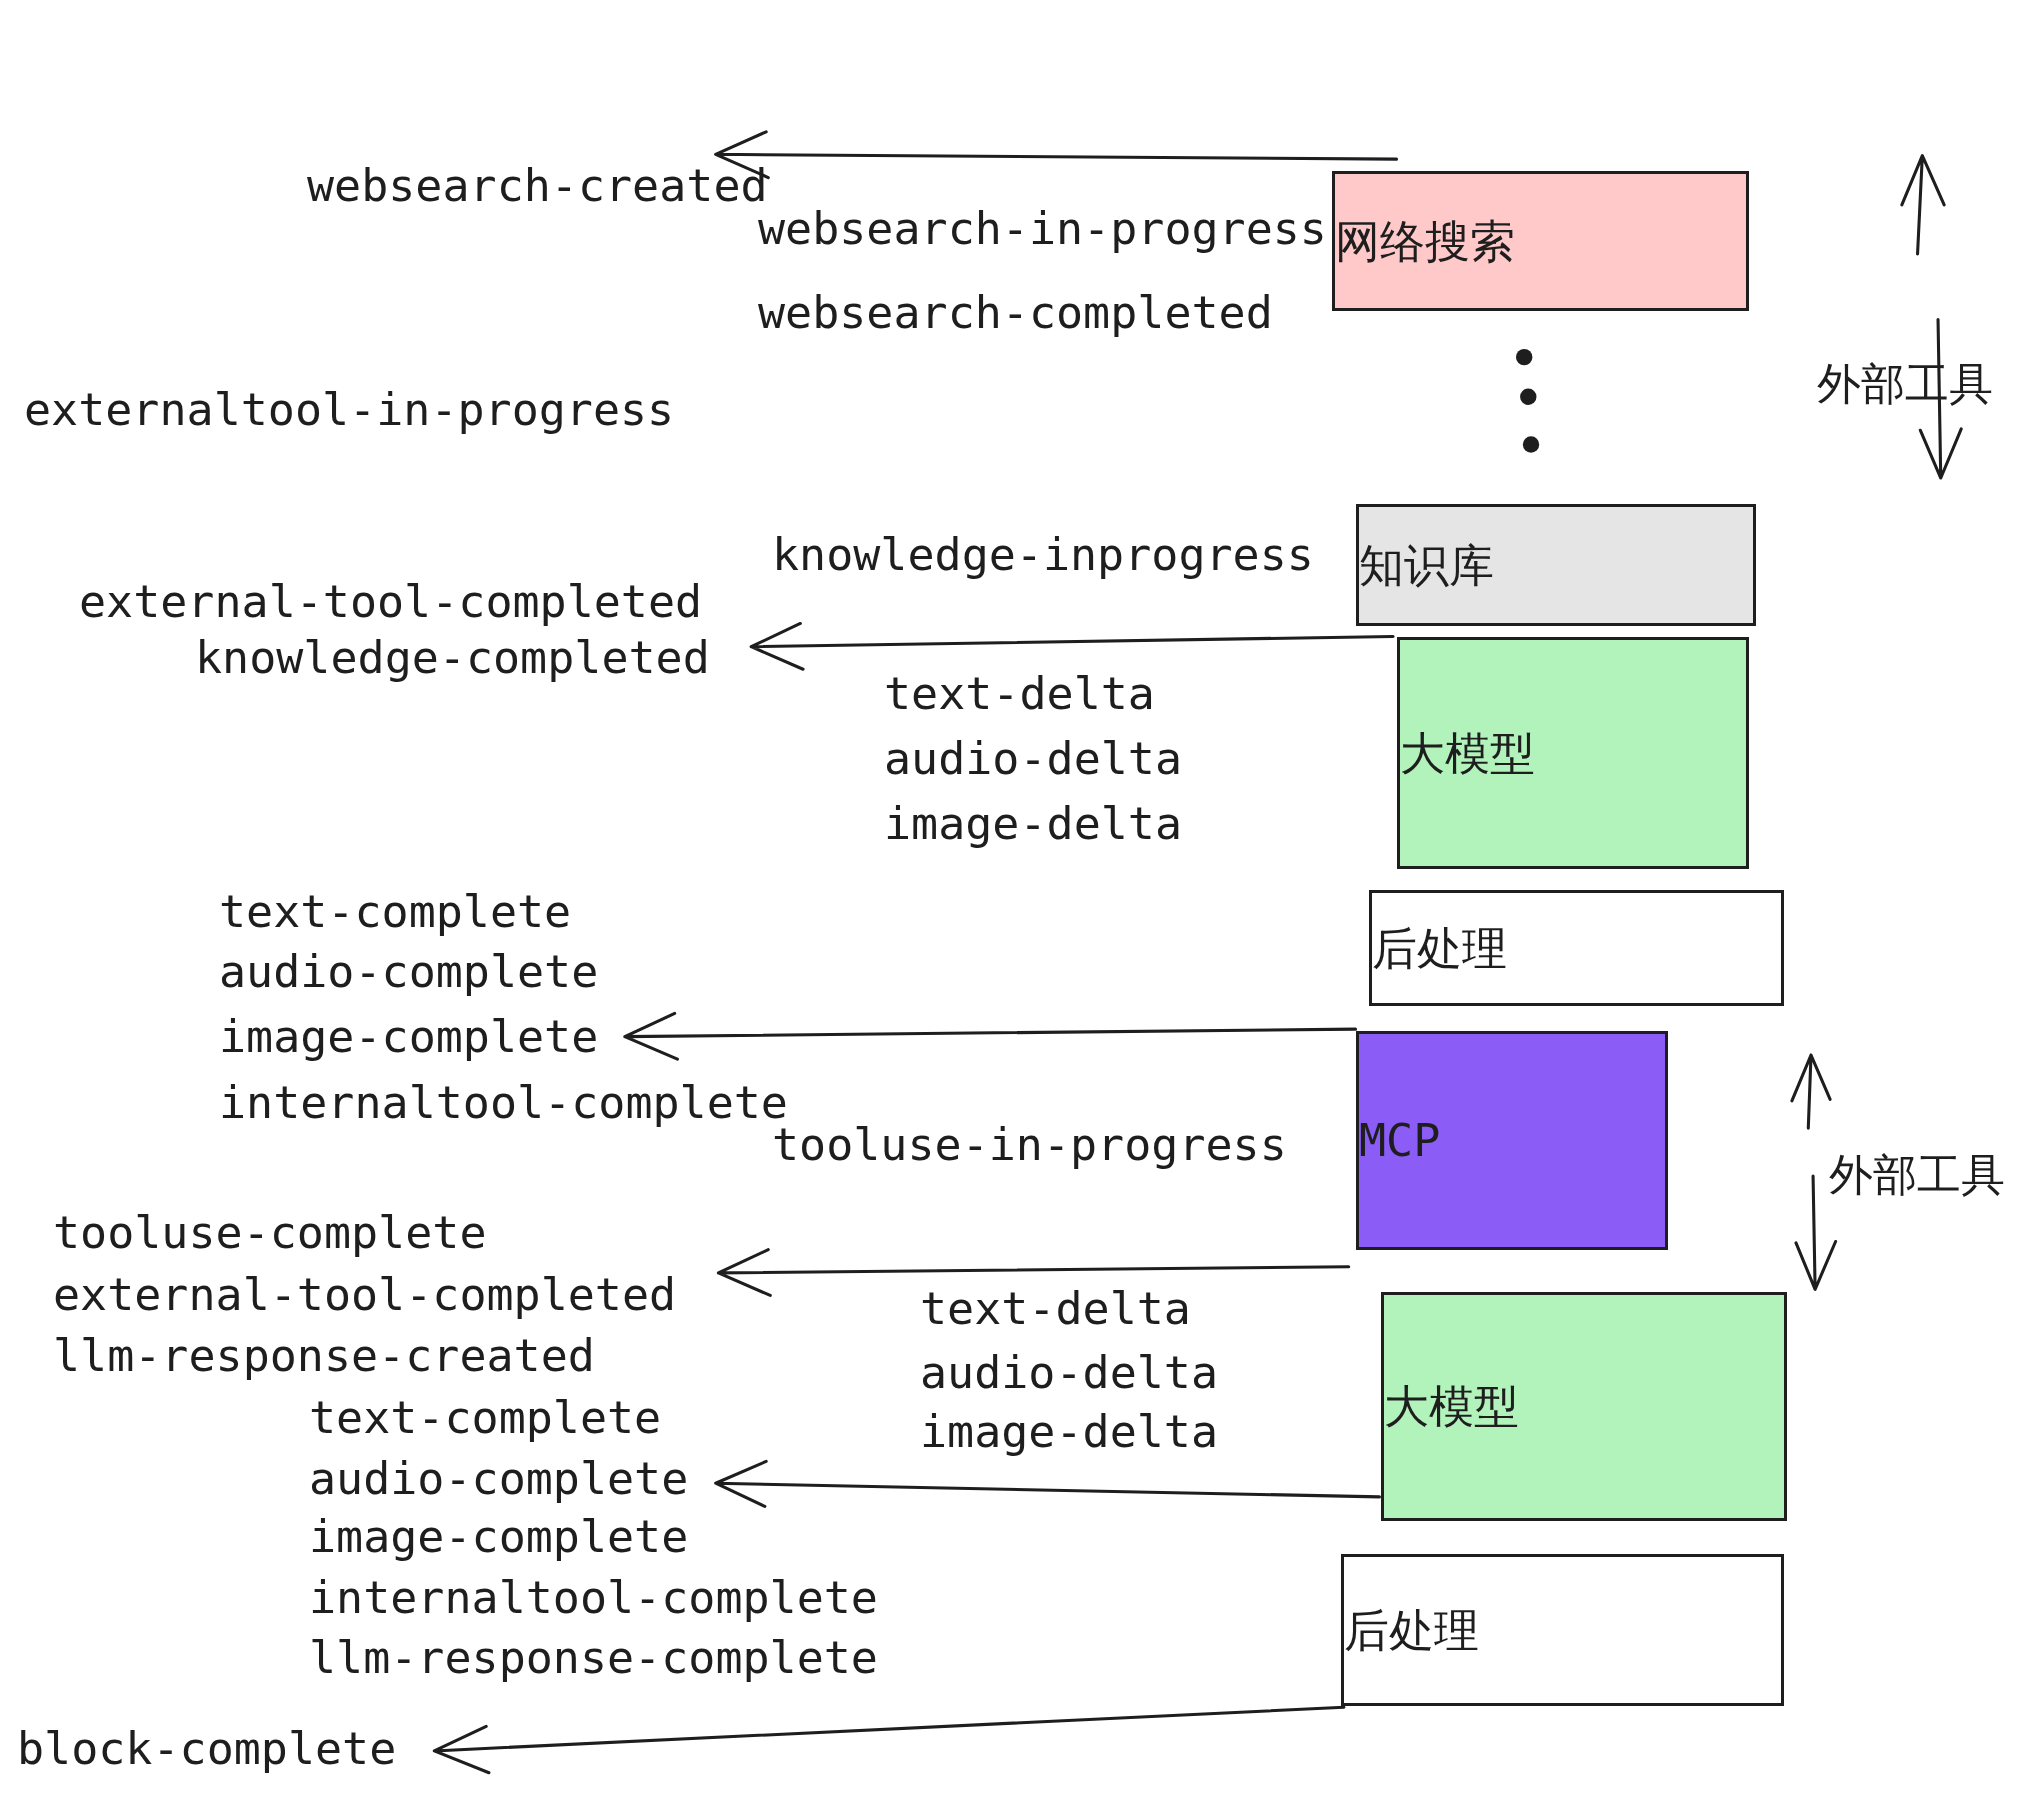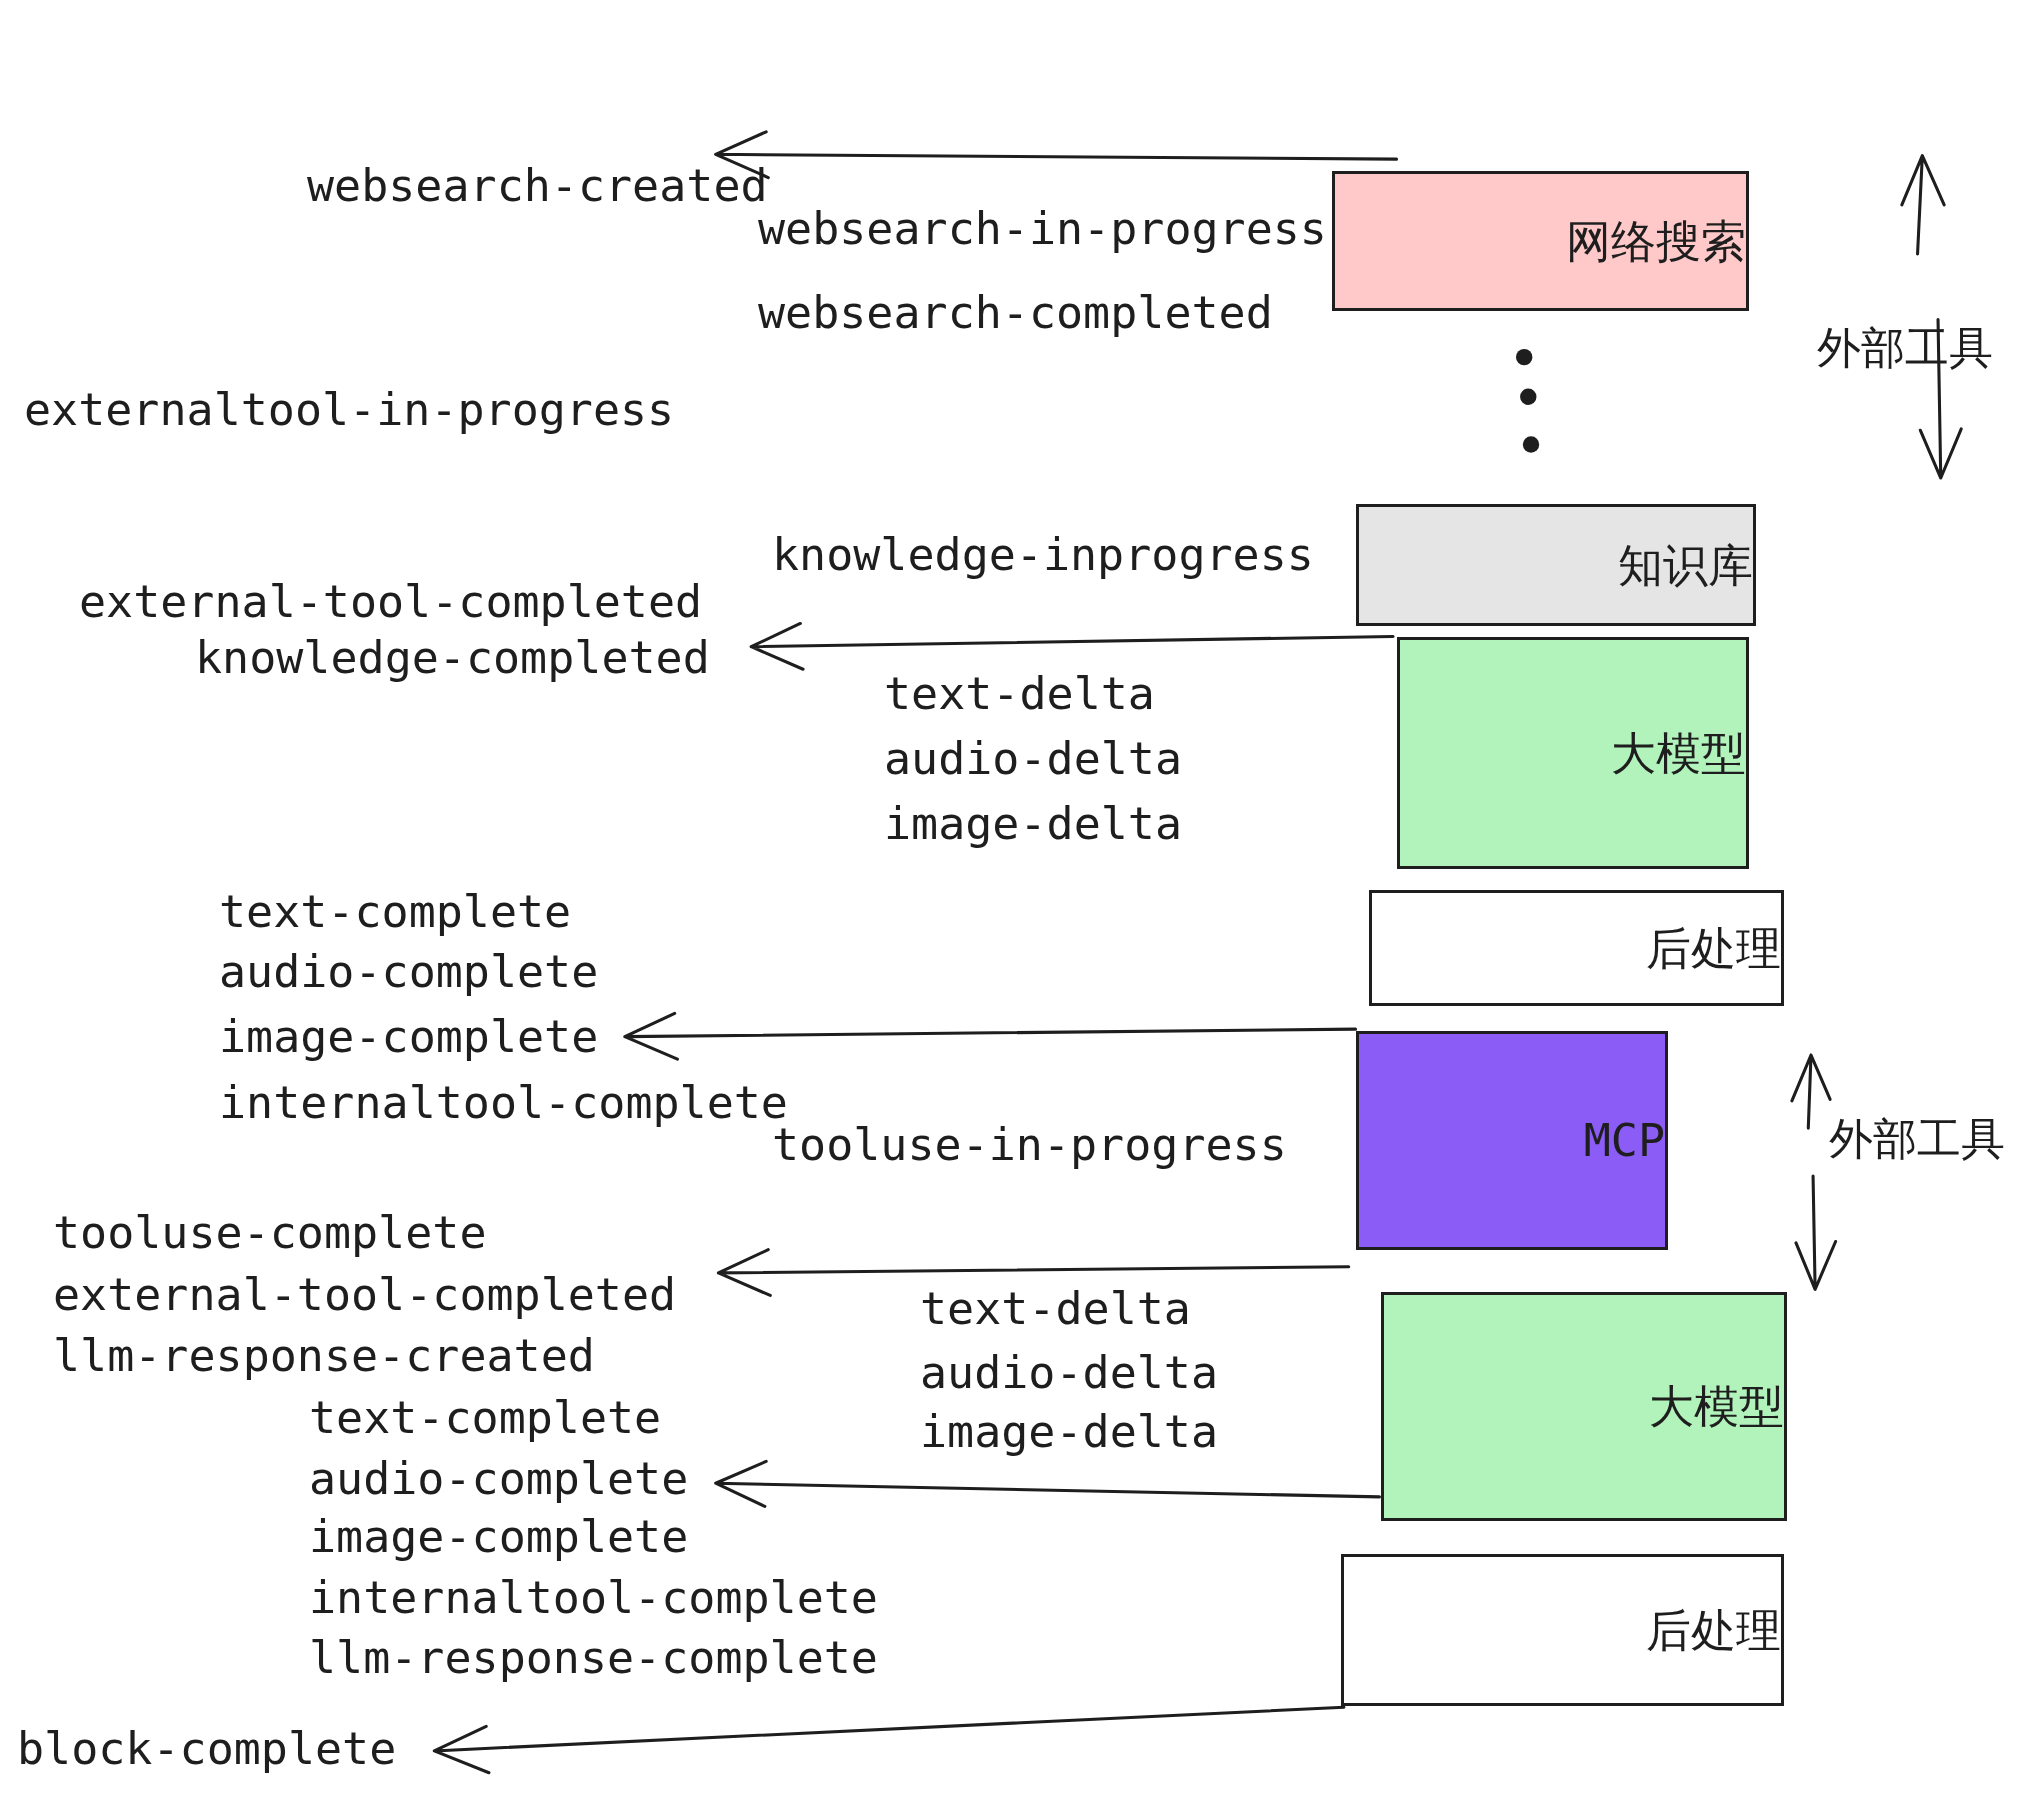--- a/index.html
+++ b/index.html
@@ -36,36 +36,37 @@
     font: 45px/55px "DejaVu Sans Mono", monospace;
     color: #1e1e1e;
     white-space: nowrap;
   }
   .box {
     position: absolute;
     box-sizing: border-box;
     border: 3.4px solid #1e1e1e;
     display: flex;
     align-items: center;
-    justify-content: flex-end;
+    justify-content: flex-start;
   }
   .box-label {
     font-family: "DejaVu Sans Mono", "Liberation Sans", sans-serif;
     font-size: 45px;
     line-height: 1;
     color: #1e1e1e;
     white-space: nowrap;
   }
   .side-label {
     position: absolute;
     font-family: "Liberation Sans", sans-serif;
     font-size: 44px;
     line-height: 1;
     color: #1e1e1e;
     white-space: nowrap;
+    margin-top: 36px;
   }
 </style>
 </head>
 <body>
 
 <div id="canvas">
 
   <svg id="arrows" viewBox="0 0 2980 2630">
     <path d="M2045 233 L1048 226 M1122 193 L1048 226 L1125 260"></path>
     <path d="M2040 932 L1100 947 M1172 913 L1100 947 L1176 980"></path>

